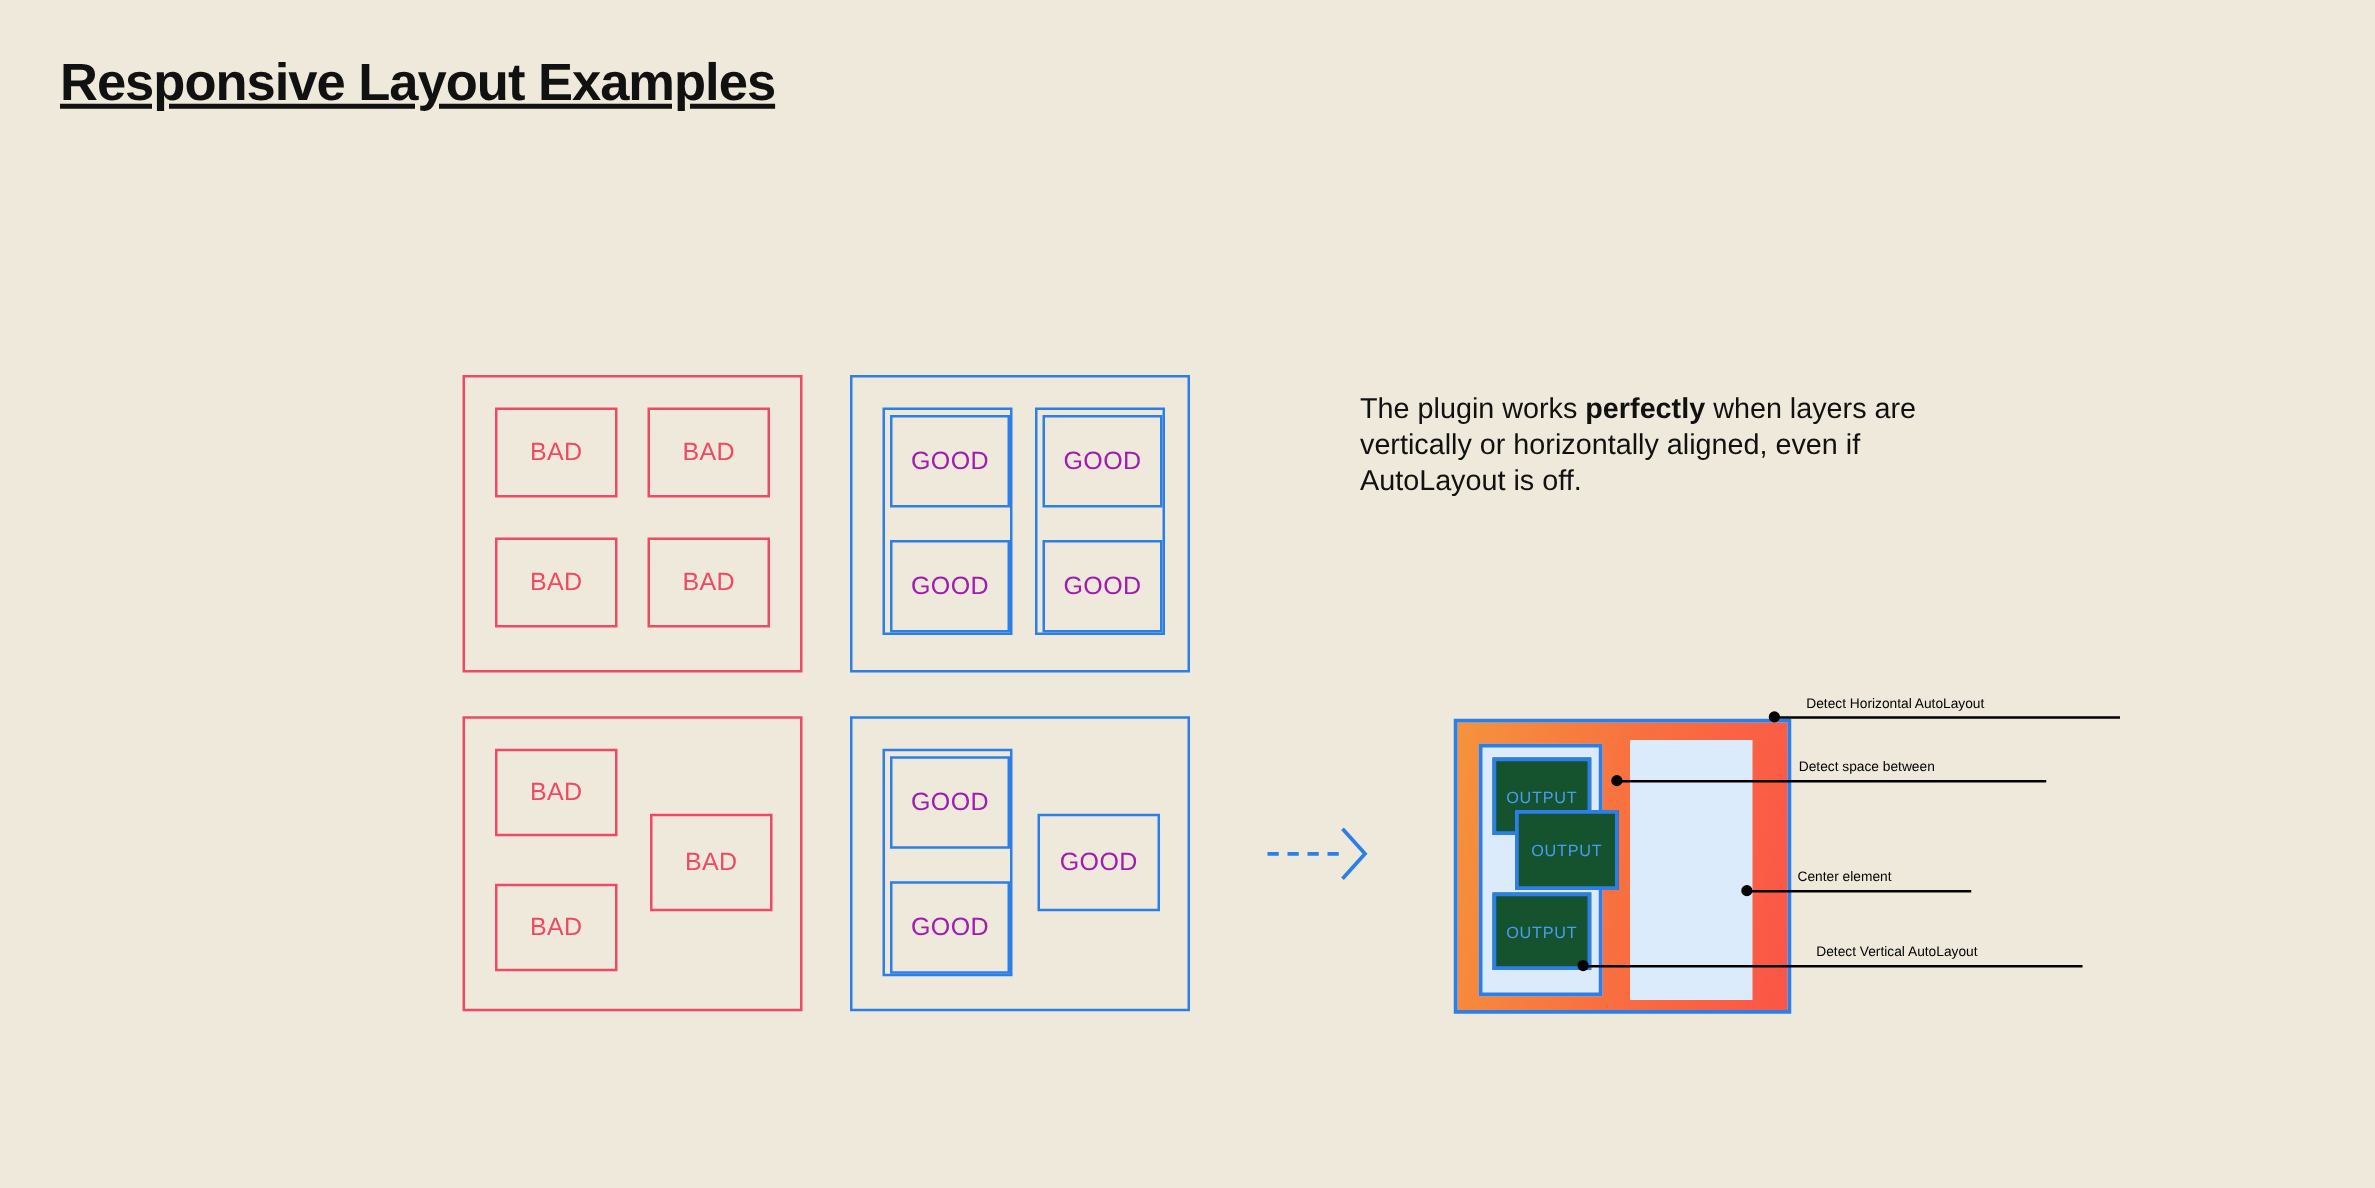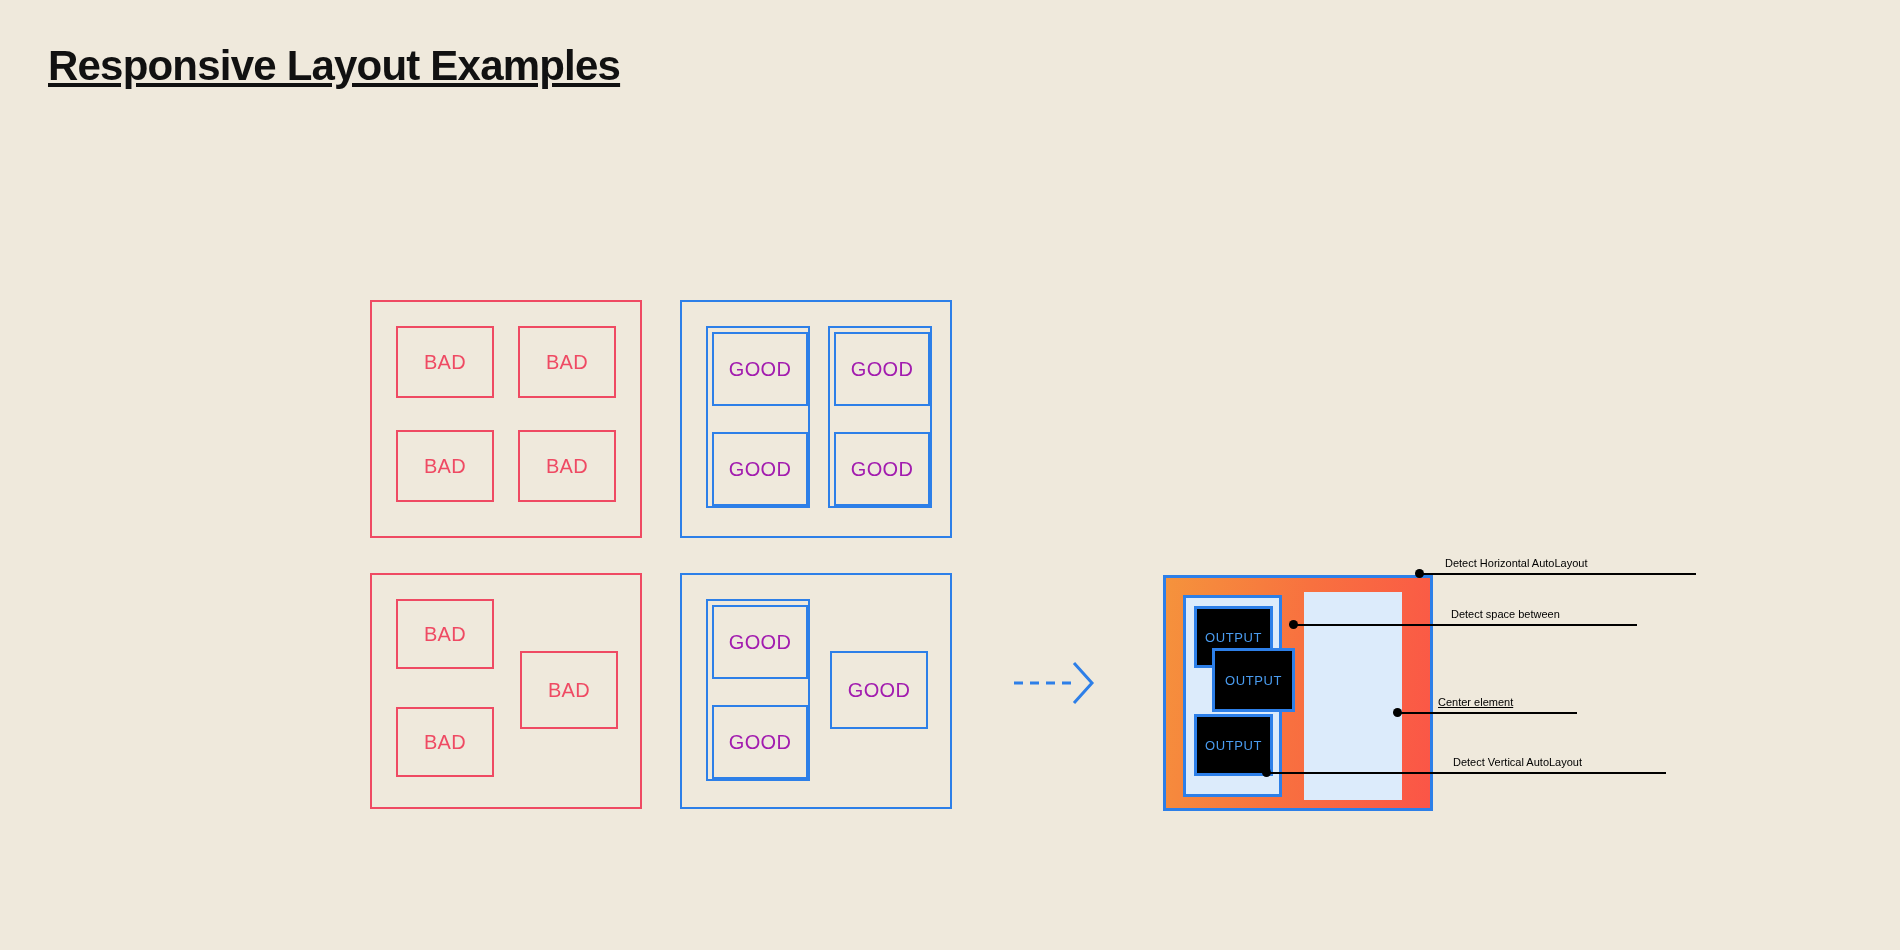--- a/index.html
+++ b/index.html
@@ -133,21 +133,21 @@
   
   #diagram .col-right {
     position: absolute;
     left: 138px; top: 14px;
     width: 98px; height: 208px;
     background: #dcebfb;
   }
 
   .output-box {
     position: absolute;
-    background: #000000;
+    background: #14532d;
     border: 3px solid #2d7fe8;
     display: flex;
     align-items: center;
     justify-content: center;
     color: #4a9cf0;
     font-size: 13px;
     letter-spacing: 0.6px;
   }
   #diagram .out-1 { left: 8px;  top: 8px;   width: 79px; height: 62px; }
   #diagram .out-2 { left: 8px;  top: 116px; width: 79px; height: 62px; }
@@ -183,25 +183,25 @@
     color: #000000;
     white-space: nowrap;
   }
 
   #ann-h-autolayout { left: 1419px; top: 573px; }
   #ann-h-autolayout .ann-line  { width: 277px; }
   #ann-h-autolayout .ann-label { left: 26px; }
 
   #ann-space-between { left: 1293px; top: 624px; }
   #ann-space-between .ann-line  { width: 344px; }
-  #ann-space-between .ann-label { left: 158px; }
+  #ann-space-between .ann-label { left: 146px; }
 
   #ann-center-element { left: 1397px; top: 712px; }
   #ann-center-element .ann-line  { width: 180px; }
-  #ann-center-element .ann-label { left: 41px; text-decoration: underline; }
+  #ann-center-element .ann-label { left: 41px; }
 
   #ann-v-autolayout { left: 1266px; top: 772px; }
   #ann-v-autolayout .ann-line  { width: 400px; }
   #ann-v-autolayout .ann-label { left: 187px; }
 </style>
 </head>
 <body>
 
 <h1 id="page-title">Responsive Layout Examples</h1>
 
@@ -231,20 +231,21 @@
 
 <div id="panel-good-complex" class="panel good">
   <div class="group-outline g-left">
     <div class="cell good gc-top">GOOD</div>
     <div class="cell good gc-bottom">GOOD</div>
   </div>
   <div class="cell good c-right">GOOD</div>
 </div>
 
 <div id="explanation">
+  <p><span>The plugin works </span><b>perfectly</b><span> when layers are vertically or horizontally aligned, even if AutoLayout is off.</span></p>
 </div>
 
 <svg id="flow-arrow" viewBox="0 0 90 46">
   <line x1="2" y1="23" x2="66" y2="23" stroke="#2d7fe8" stroke-width="3" stroke-dasharray="9 7"></line>
   <polyline points="62,3 80,23 62,43" fill="none" stroke="#2d7fe8" stroke-width="3"></polyline>
 </svg>
 
 <div id="diagram">
   <div class="col-right"></div>
   <div class="col-left">

